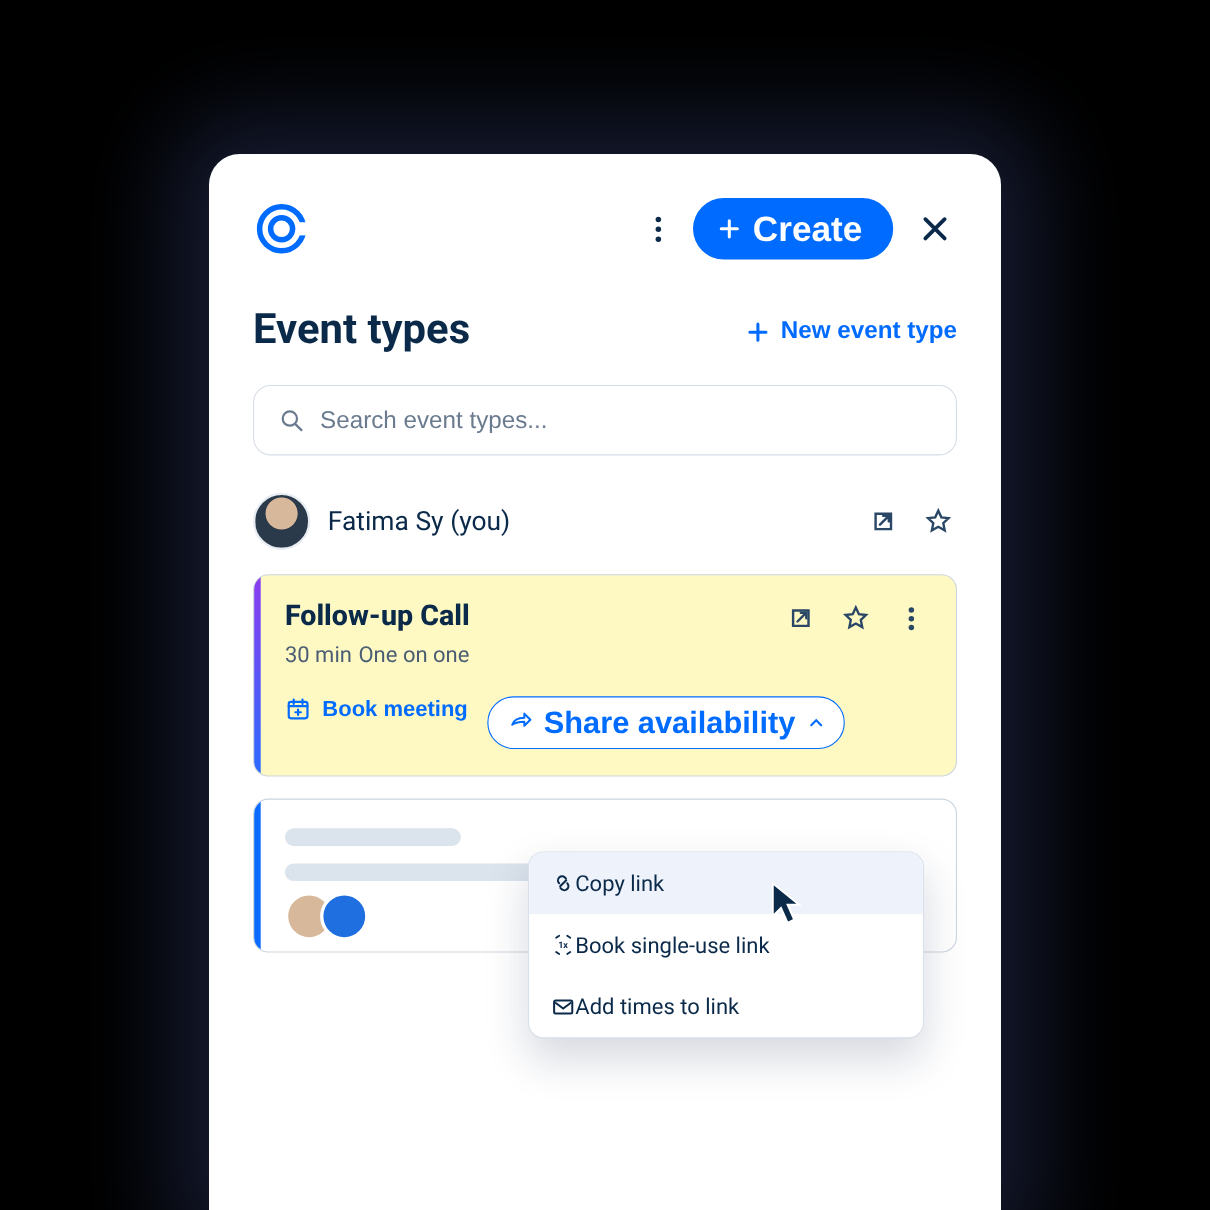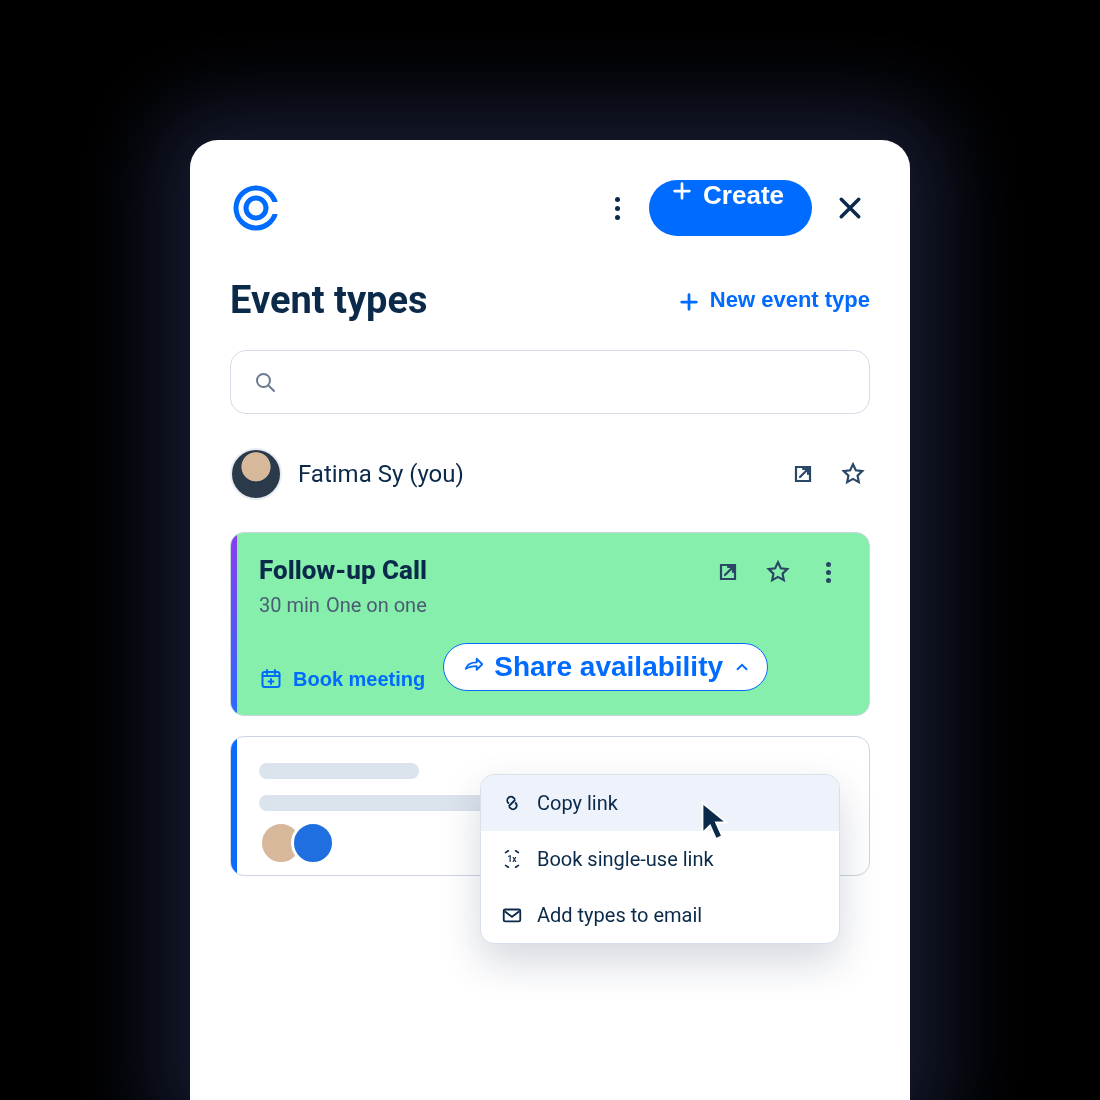--- a/index.html
+++ b/index.html
@@ -34,24 +34,24 @@
   .kebab { width: 28px; height: 28px; display:flex; align-items:center; justify-content:center; }
   .kebab-dots { display:flex; flex-direction:column; gap:4px; }
   .kebab-dots span { width:5px; height:5px; border-radius:50%; background:#0b2a4a; }
   .create-btn {
     background: #006bff;
     color: #fff;
     border: none;
     border-radius: 999px;
     height: 56px;
     padding: 0 28px 0 22px;
-    font-size: 26px;
+    font-size: 32px;
     font-weight: 600;
     display: flex;
-    align-items: flex-start;
+    align-items: center;
     gap: 10px;
     cursor: pointer;
   }
   .close-btn {
     width: 40px; height: 40px;
     display:flex; align-items:center; justify-content:center;
     cursor:pointer;
   }
   .title-row {
     display:flex;
@@ -107,40 +107,40 @@
     border: 2px solid #e8edf3;
   }
   .user-name { font-size: 24px; font-weight: 400; color:#0b2a4a; }
   .icon-btn {
     width:34px; height:34px;
     display:flex; align-items:center; justify-content:center;
     color:#2b4766;
     cursor:pointer;
   }
   .card {
-    margin-top: 32px;
+    margin-top: 22px;
     border: 1.5px solid #ccd5e0;
     border-radius: 14px;
     position: relative;
-    background:#86efac;
+    background:#fef9c3;
     overflow:hidden;
   }
   .card .stripe {
     position:absolute;
     left:0; top:0; bottom:0;
     width:6px;
     background: linear-gradient(#8a3cf0, #2a6bff);
     border-radius: 0;
   }
   .card-content { padding: 22px 24px 24px 28px; }
   .card-head { display:flex; align-items:flex-start; }
   .event-title { font-size: 26px; font-weight:800; color:#0b2a4a; }
   .event-sub { margin-top: 8px; font-size: 20px; color:#4a5d73; display:flex; gap:6px;}
   .card-icons { margin-left:auto; display:flex; gap:16px; align-items:center; }
-  .card-actions { margin-top: 26px; display:flex; gap:18px; align-items:flex-end; flex-wrap:wrap;}
+  .card-actions { margin-top: 26px; display:flex; gap:18px; align-items:flex-start; flex-wrap:wrap;}
   .link-btn {
     color:#006bff;
     font-size: 20px;
     font-weight:600;
     background:none;
     border:none;
     display:flex;
     align-items:center;
     gap:10px;
     cursor:pointer;
@@ -193,21 +193,20 @@
     background:#fff;
     border:1px solid #d8e0ea;
     border-radius: 14px;
     box-shadow: 0 18px 40px rgba(20,40,80,0.18);
     overflow:hidden;
     z-index: 5;
   }
   .dropdown-item {
     display:flex;
     align-items:center;
-    gap:14px;
     padding: 16px 20px;
     font-size: 20px;
     color:#0b2a4a;
     cursor:pointer;
   }
   .dropdown-item.hover { background:#eef3fb; }
   .cursor-pointer {
     position:absolute;
     top: 660px;
     left: 508px;
@@ -256,20 +255,21 @@
       </svg>
       <span>New event type</span>
     </button>
   </div>
 
   <div class="search-wrap">
     <svg width="24" height="24" viewBox="0 0 24 24">
       <circle cx="10.5" cy="10.5" r="6.5" fill="none" stroke="#6b7b8f" stroke-width="2"></circle>
       <path d="M16 16l5 5" stroke="#6b7b8f" stroke-width="2" stroke-linecap="round"></path>
     </svg>
+    <input type="text" placeholder="Search event types..." style="">
   </div>
 
   <div class="user-row">
     <div class="avatar"></div>
     <div class="user-name">Fatima Sy (you)</div>
     <div class="spacer"></div>
     <div class="icon-btn">
       <svg width="24" height="24" viewBox="0 0 24 24">
         <path d="M5 5h14v14H5z" fill="none" stroke="#2b4766" stroke-width="2.2"></path>
         <path d="M9 15l8-8M12 7h5v5" fill="none" stroke="#2b4766" stroke-width="2.2" stroke-linecap="round"></path>
@@ -358,21 +358,21 @@
         <path d="M5 5l3-2M5 19l3 2M19 5l-3-2M19 19l-3 2" stroke="#0b2a4a" stroke-width="1.8" stroke-linecap="round"></path>
         <text x="7" y="15" font-size="9" fill="#0b2a4a" font-weight="700">1x</text>
       </svg>
       <span>Book single-use link</span>
     </div>
     <div class="dropdown-item">
       <svg width="22" height="22" viewBox="0 0 24 24">
         <rect x="3" y="6" width="18" height="13" rx="1.5" fill="none" stroke="#0b2a4a" stroke-width="2"></rect>
         <path d="M4 8l8 6 8-6" fill="none" stroke="#0b2a4a" stroke-width="2"></path>
       </svg>
-      <span>Add types to email</span>
+      <span>Add times to link</span>
     </div>
   </div>
 
   <div class="cursor-pointer">
     <svg width="36" height="42" viewBox="0 0 24 28">
       <path d="M3 2l0 20 5-5 4 9 4-2-4-9 7 0z" fill="#0b2a4a" stroke="#fff" stroke-width="1.2"></path>
     </svg>
   </div>
 
 </div>

